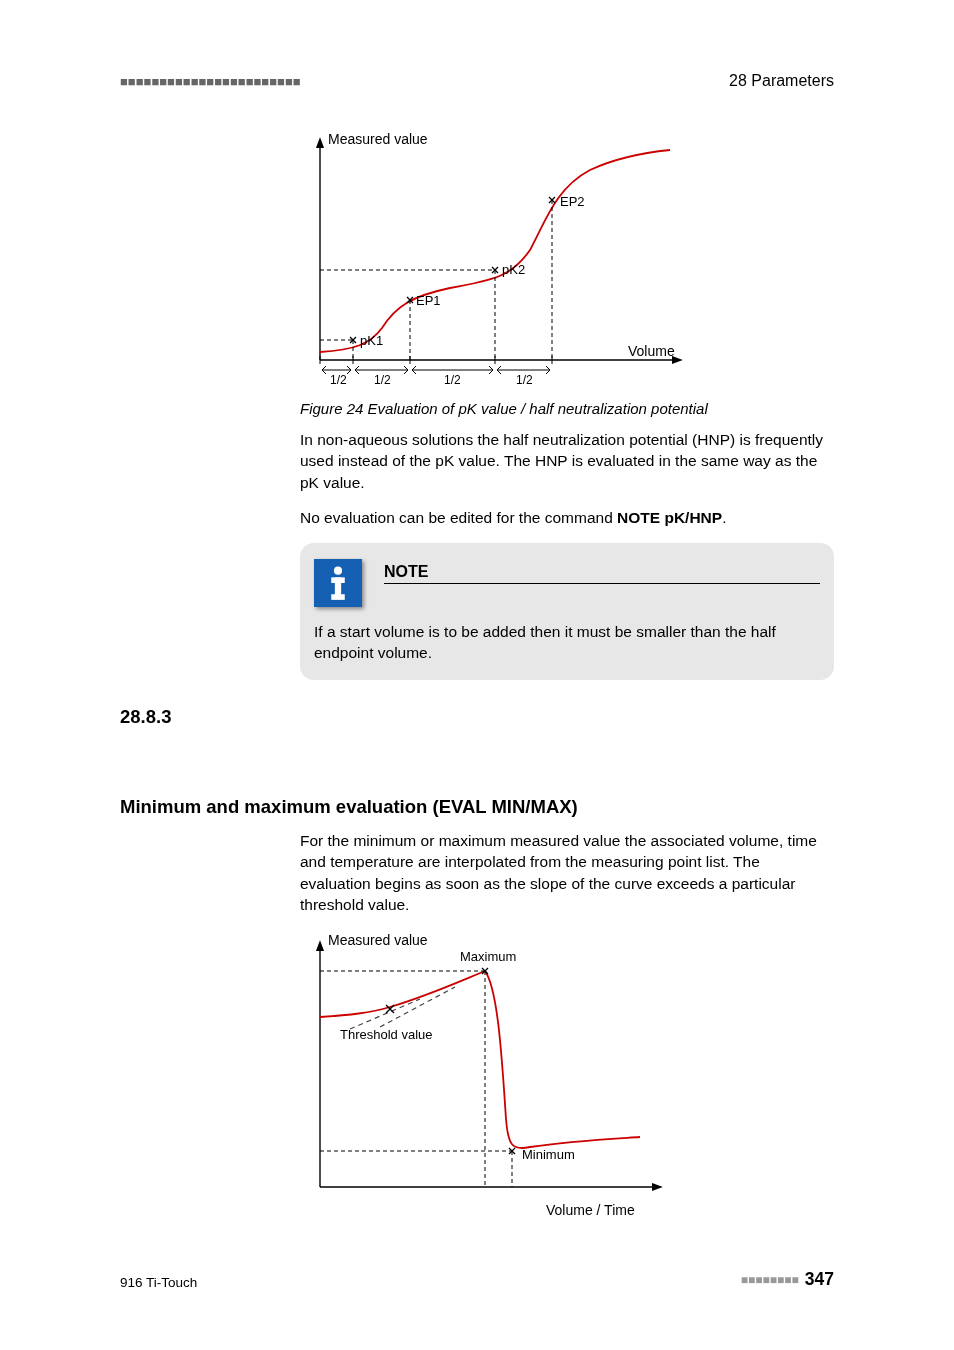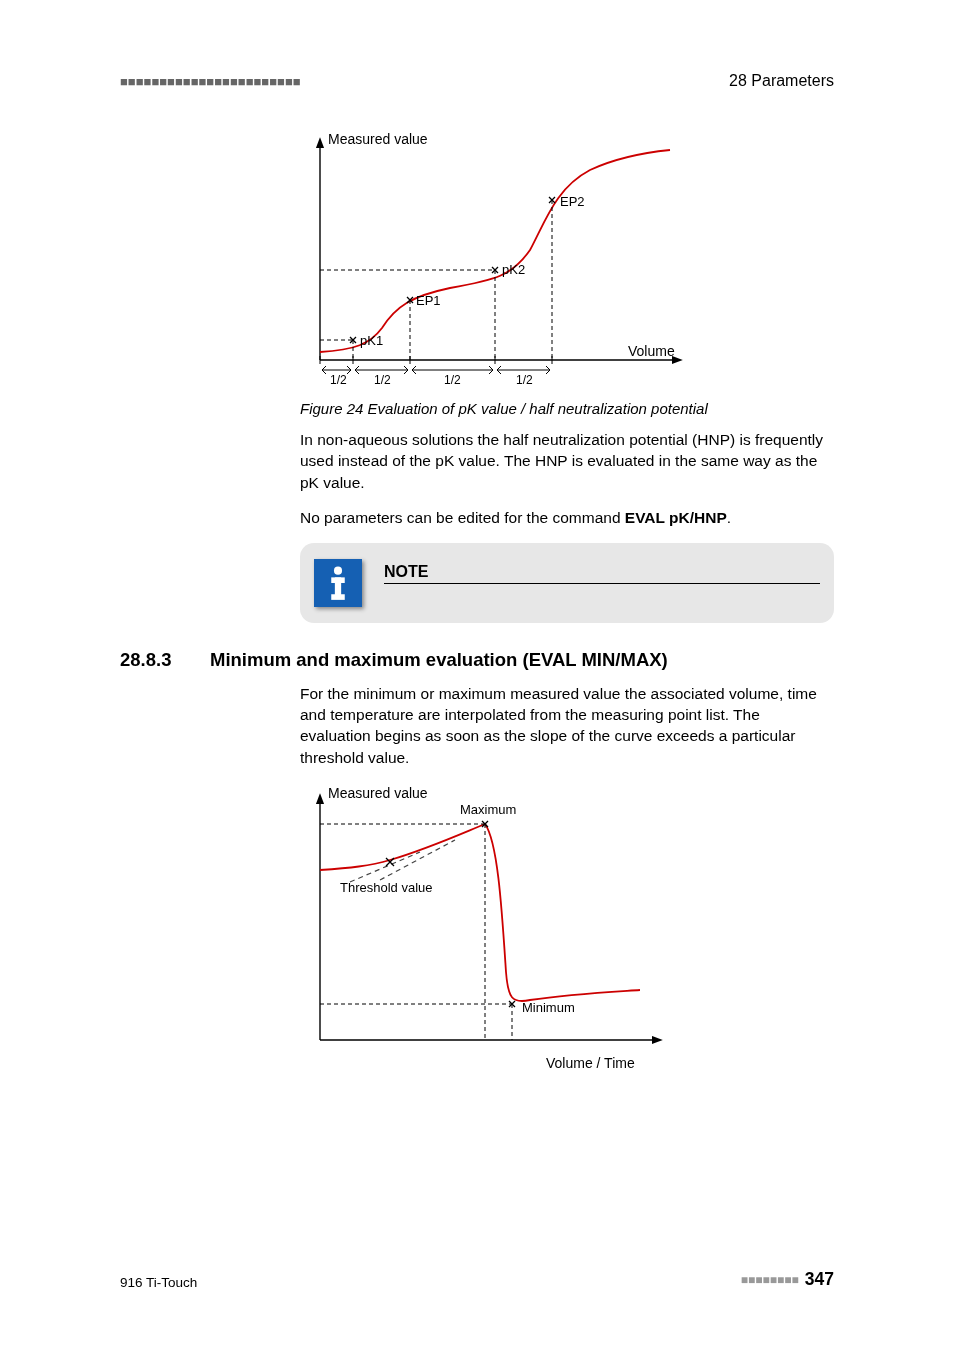--- a/index.html
+++ b/index.html
@@ -88,20 +88,21 @@
     margin-top: 14px;
     line-height: 1.4;
   }
   
   .section-row {
     display: flex;
     margin: 26px 0 12px 0;
     font-weight: 700;
     font-size: 18.5px;
     font-family: Arial, sans-serif;
+    flex-direction: column;
   }
   .section-num { width: 90px; flex: 0 0 90px; }
   
   .footer {
     position: absolute;
     left: 120px;
     right: 120px;
     bottom: 60px;
     display: flex;
     justify-content: space-between;
@@ -189,38 +190,39 @@
       </svg>
     </div>
     <div class="fig-caption">
       <span class="lbl">Figure 24</span>
       <span>Evaluation of pK value / half neutralization potential</span>
     </div>
 
     <p class="para">In non-aqueous solutions the half neutralization potential (HNP) is frequently used instead of the pK value. The HNP is evaluated in the same way as the pK value.</p>
 
     <p class="para">
-      <span>No parameters can be edited for the command </span><span class="bold">EVAL pK/HNP</span><span>.</span>
+      <span>No evaluation can be edited for the command </span><span class="bold">NOTE pK/HNP</span><span>.</span>
     </p>
 
     <div class="note-box">
       <div class="note-head-row">
         <div class="note-icon">
           <svg viewBox="0 0 24 32">
             <circle cx="12" cy="5" r="3.6" fill="#fff"></circle>
             <rect x="6" y="11" width="12" height="5" fill="#fff"></rect>
             <rect x="9.2" y="11" width="5.6" height="18" fill="#fff"></rect>
             <rect x="6" y="26" width="12" height="5" fill="#fff"></rect>
           </svg>
         </div>
         <div class="note-title-col">
           <div class="note-title">NOTE</div>
           <div class="note-rule"></div>
         </div>
       </div>
+      <div class="note-body">If a start volume is to be added then it must be smaller than the half endpoint volume.</div>
     </div>
 
   </div>
 
   <div class="section-row">
     <div class="section-num">28.8.3</div>
     <div>Minimum and maximum evaluation (EVAL MIN/MAX)</div>
   </div>
 
   <div class="content">

